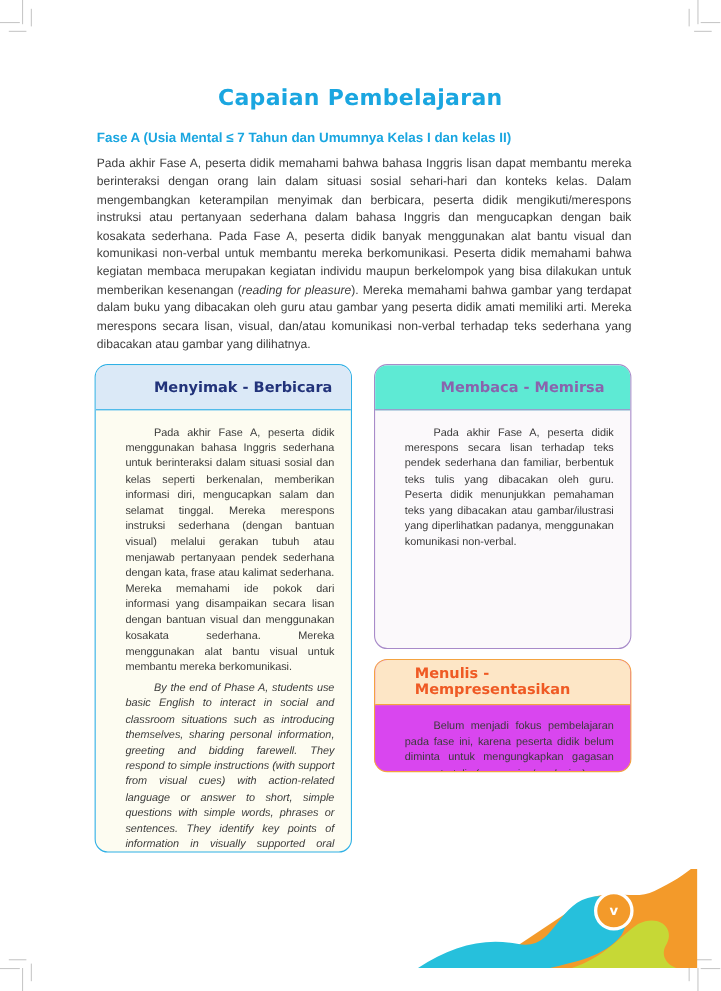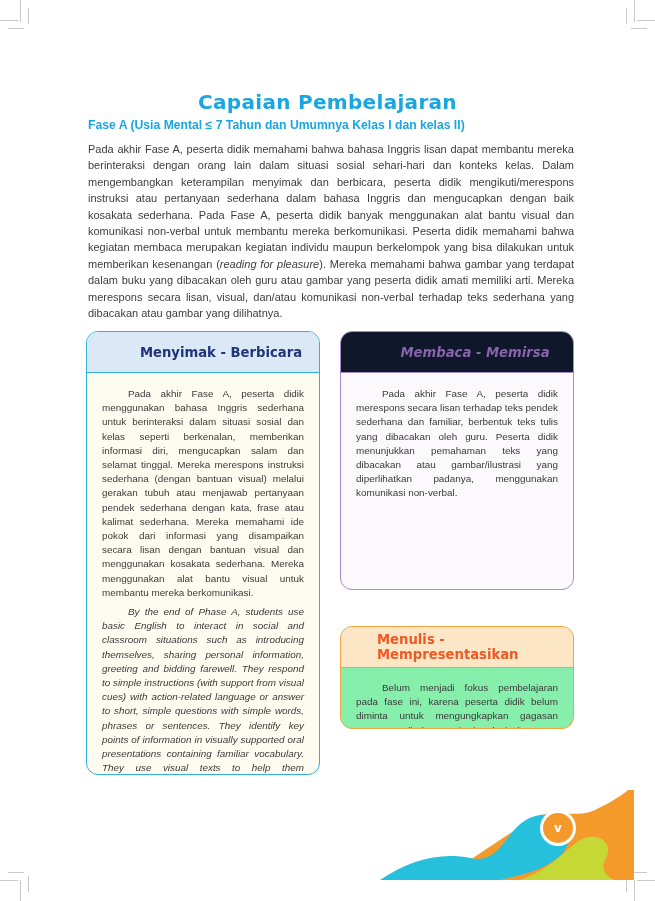--- a/index.html
+++ b/index.html
@@ -1,38 +1,38 @@
 <!DOCTYPE html>
 <html><head>
 <meta charset="utf-8">
 <style>
   html, body { margin:0; padding:0; }
   body { width:655px; height:901px; position:relative; background:#ffffff; overflow:hidden;
          font-family:"DejaVu Sans", sans-serif; color:#3a3a3a; }
   .crop { position:absolute; background:#c8c8c8; }
-  .title { position:absolute; left:0; top:90px; width:655px; text-align:center;
+  .title { position:absolute; left:0; top:76px; width:655px; text-align:center;
            font-family:"DejaVu Sans", sans-serif; font-weight:bold; font-size:20px;
            color:#1aa6e0; letter-spacing:0.3px; margin:0; }
   .subtitle { position:absolute; left:88px; top:118px; font-size:12.2px; font-weight:bold;
               color:#1aa6e0; margin:0; font-family:Liberation Sans, sans-serif; }
   .intro { position:absolute; left:88px; top:141px; width:486px; font-size:11px;
            line-height:16.4px; text-align:justify; margin:0;
            font-family:"Liberation Sans", sans-serif; color:#3d3d3d; }
   .box { position:absolute; border-radius:12px; overflow:hidden; box-sizing:border-box; }
   .box-head { height:40px; display:flex; align-items:center; justify-content:center;
               font-family:"DejaVu Sans", sans-serif; font-weight:bold; font-size:13.2px;padding-left:36px; }
   .box-body { padding:14px 15px 10px 15px; font-family:"Liberation Sans", sans-serif;
               font-size:9.9px; line-height:14.2px; text-align:justify; color:#3a3a3a; }
-  .box-body p { margin:0 0 5px 0; text-indent:26px; }
+  .box-body p { margin:0 0 5px 12px; text-indent:26px; }
   .box-body p.en { font-style:italic; }
   .b1 { left:86px; top:331px; width:234px; height:444px; border:1.5px solid #2fb0e6; background:#fdfcf1; }
   .b1 .box-head { background:#dbe9f7; border-bottom:1.5px solid #2fb0e6; color:#22337a; }
   .b2 { left:340px; top:331px; width:234px; height:259px; border:1.5px solid #a88bc9; background:#fbf9fb; }
-  .b2 .box-head { background:#0f172a; border-bottom:1.5px solid #a88bc9; color:#8a63ad;font-style:italic; }
-  .b3 { left:340px; top:626px; width:234px; height:103px; border:1.5px solid #f4a340; background:#86efac; }
+  .b2 .box-head { background:#5eead4; border-bottom:1.5px solid #a88bc9; color:#8a63ad; }
+  .b3 { left:340px; top:599px; width:234px; height:103px; border:1.5px solid #f4a340; background:#d946ef; }
   .b3 .box-head { background:#fde6c6; border-bottom:1.5px solid #f4a340; color:#ef5a24; }
   .b3 .box-body { padding-top:13px; }
   .deco { position:absolute; left:380px; top:790px; }
   .pagenum { position:absolute; left:540px; top:810px; width:30px; height:30px; border-radius:50%;
              background:#f39a2a; border:3px solid #ffffff; color:#ffffff; font-weight:bold;
              font-family:"DejaVu Sans", sans-serif; font-size:12px; display:flex;
              align-items:center; justify-content:center; }
 </style>
 </head>
 <body>

